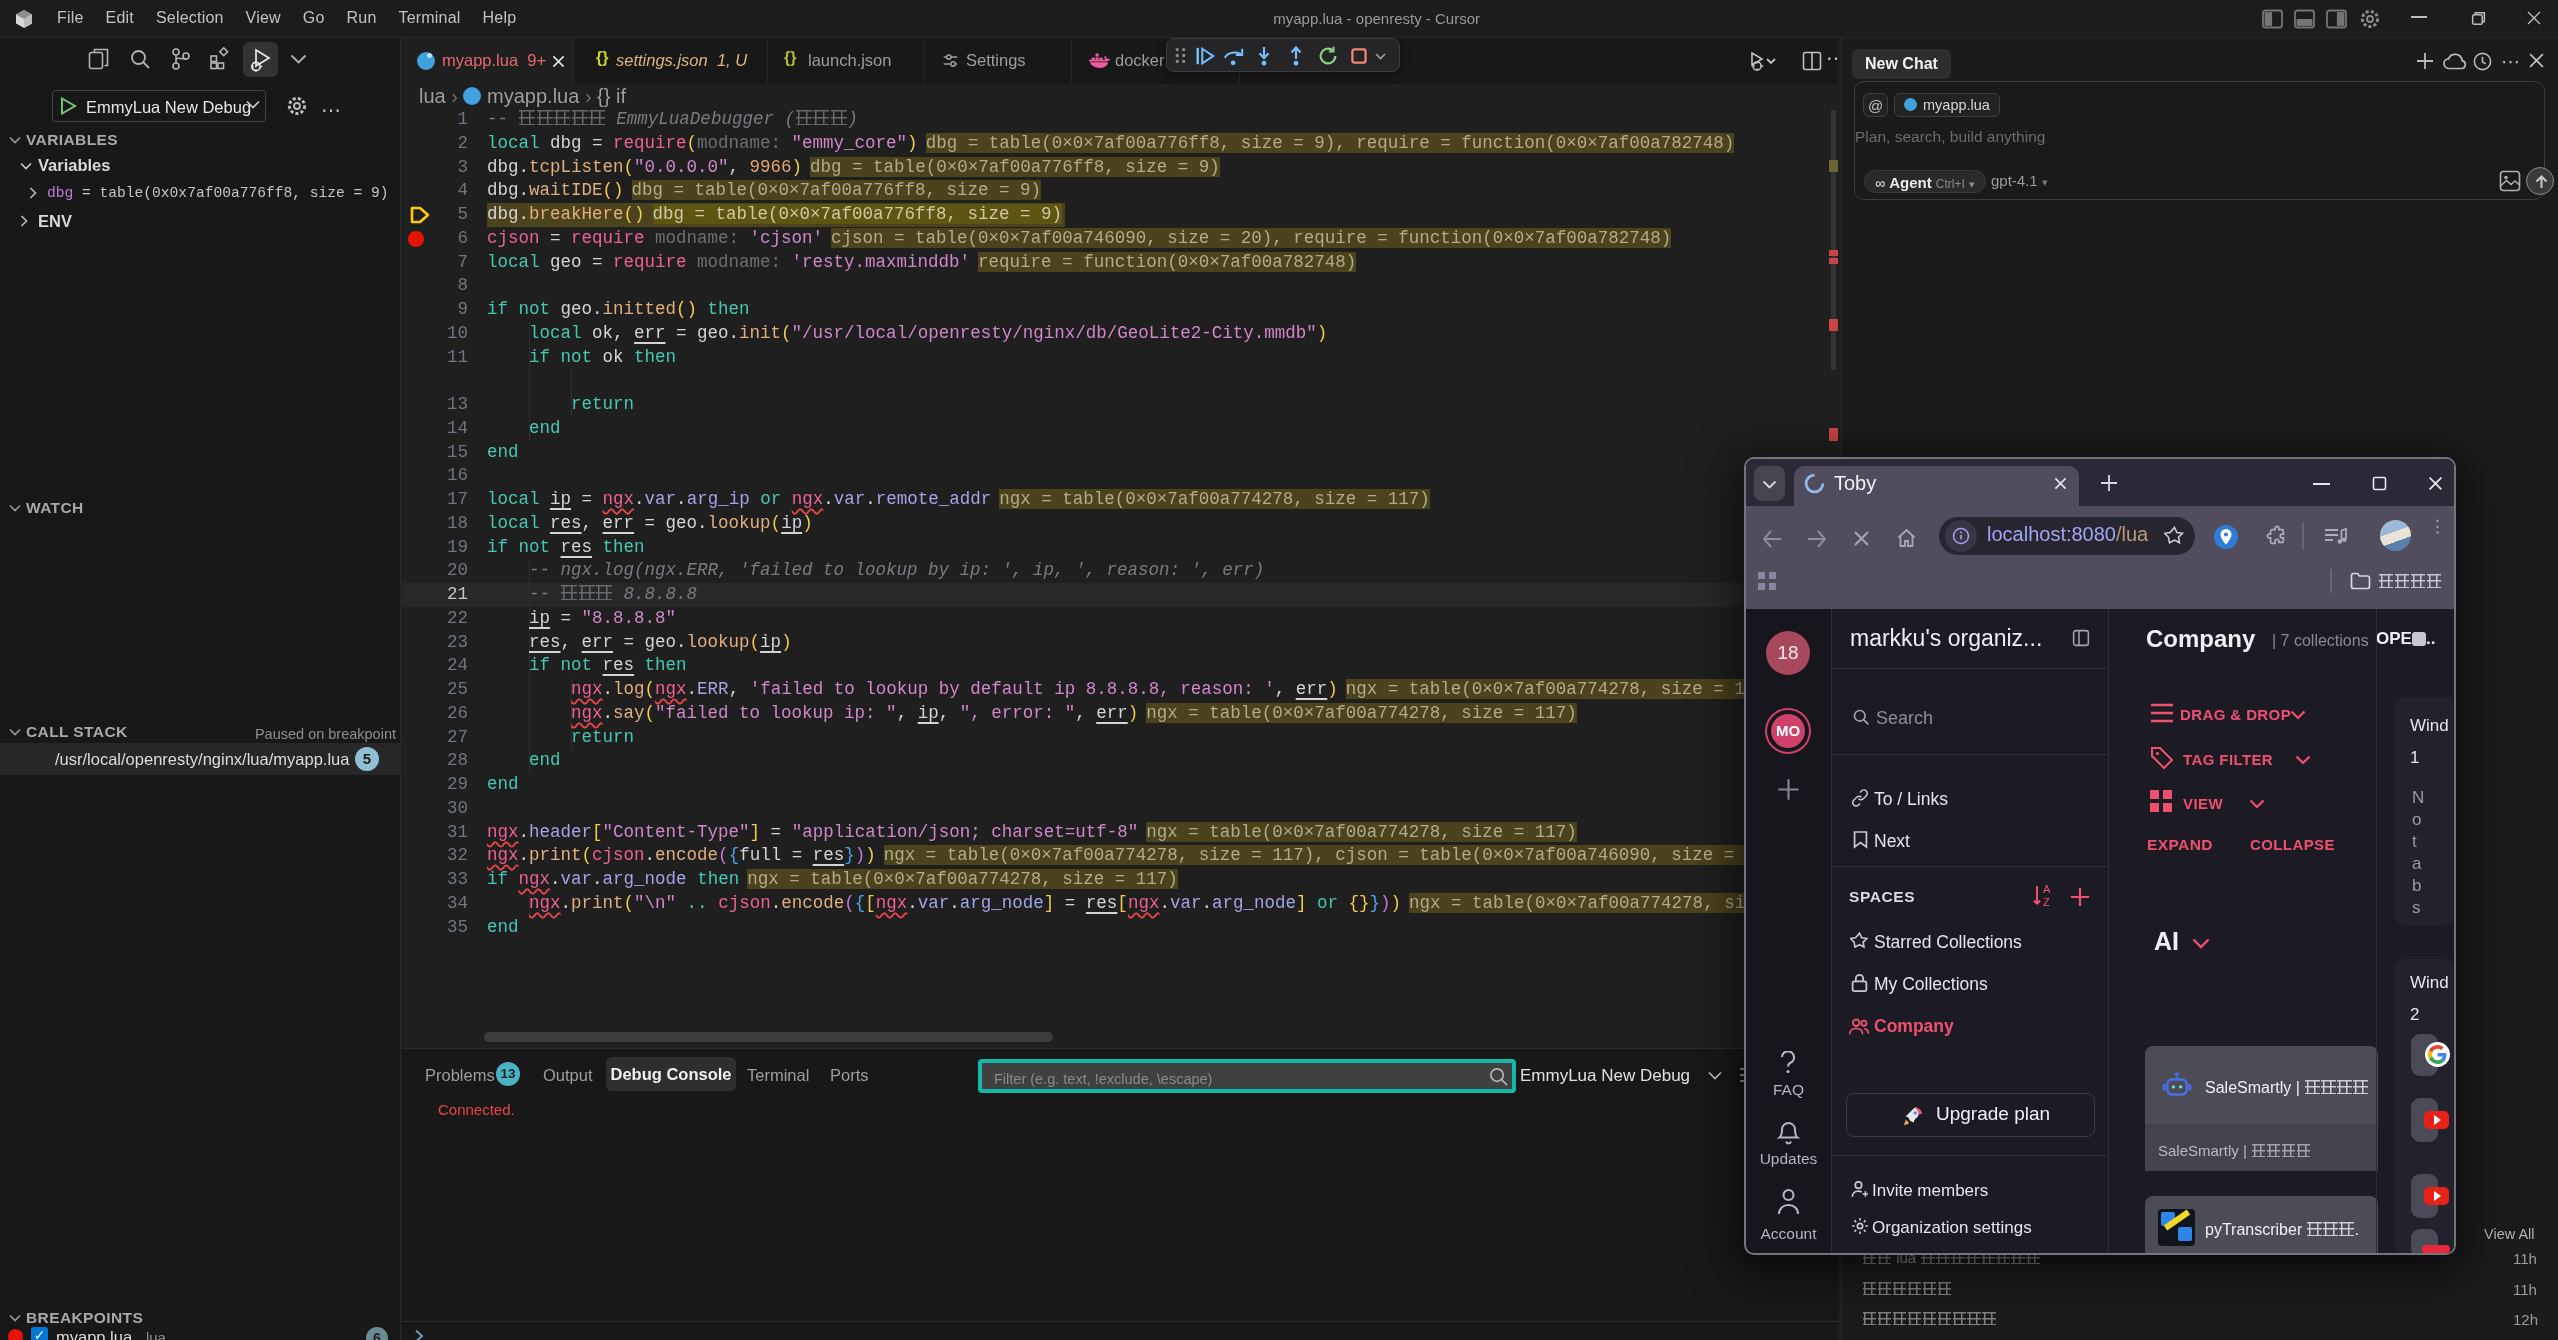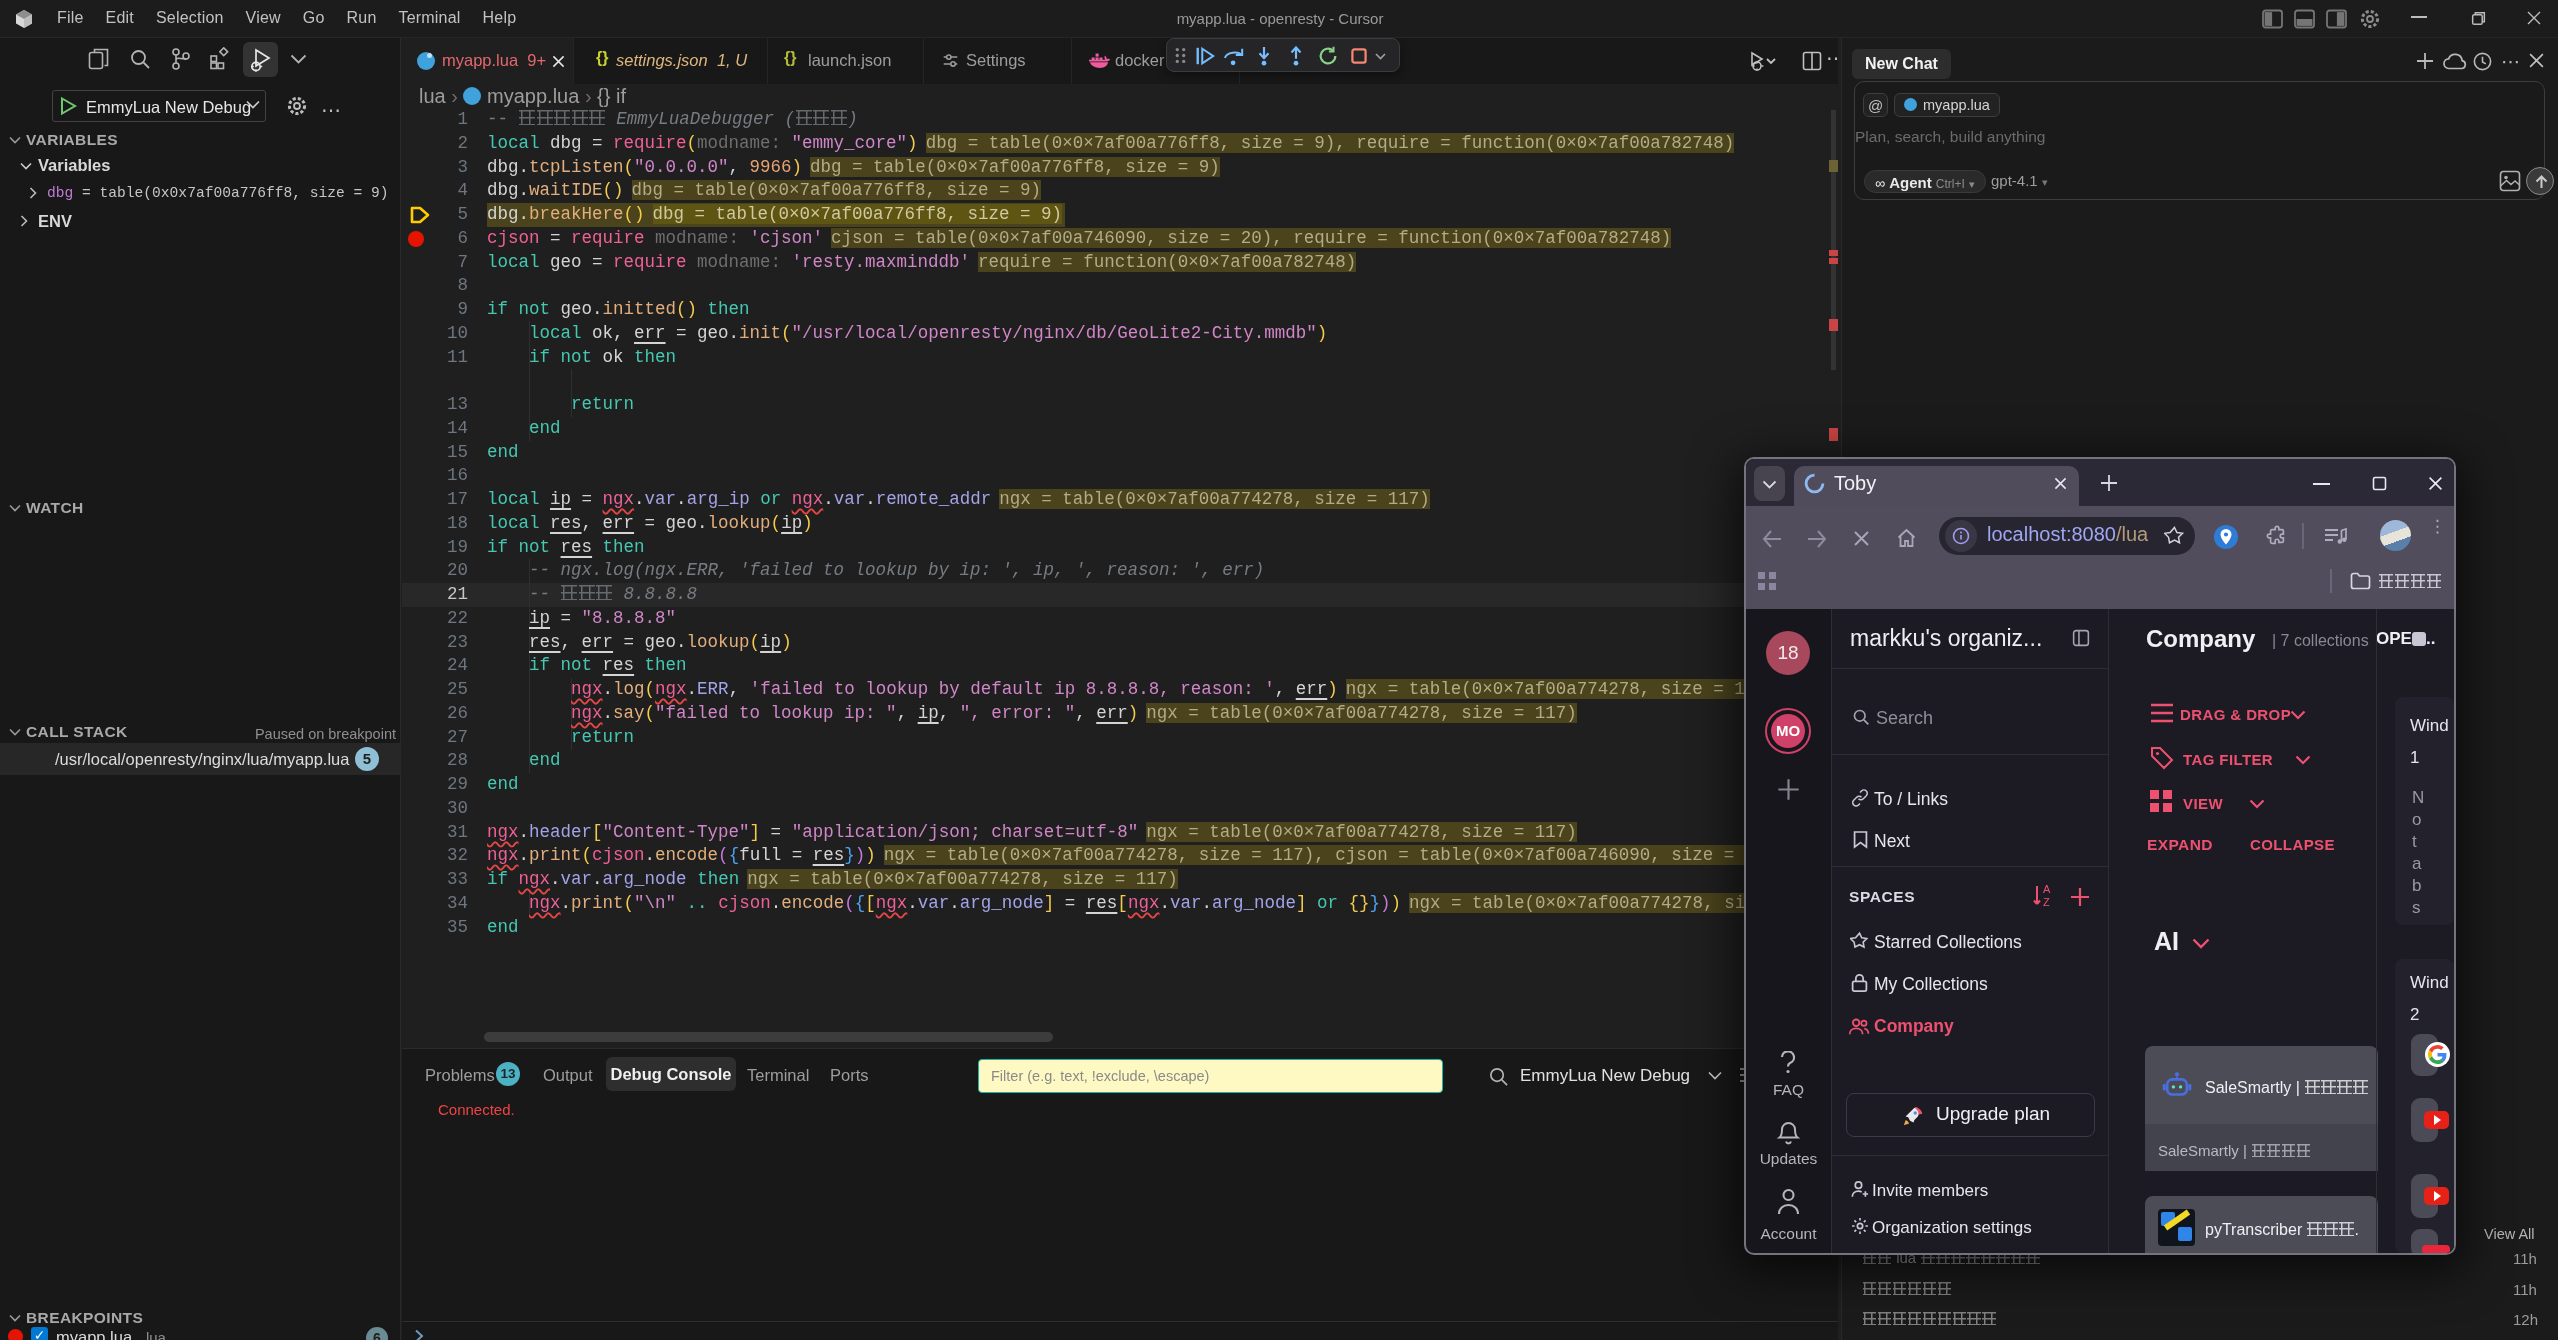--- a/index.html
+++ b/index.html
@@ -27,21 +27,21 @@
 
 <div class="ab" style="left:0;top:0;width:2558px;height:38px;background:#1c1c1c;border-bottom:1px solid #262626">
   <svg class="ab" style="left:14px;top:9px" width="20" height="20" viewBox="0 0 20 20">
         <path d="M10 1 18 5.5 18 14.5 10 19 2 14.5 2 5.5Z" fill="#d8d8d8"></path>
         <path d="M10 1 18 5.5 10 10 2 5.5Z" fill="#8e8e8e"></path>
         <path d="M10 10 18 5.5 18 14.5 10 19Z" fill="#bdbdbd"></path>
       </svg>
   <div class="ab" style="left:46px;top:9px;font-size:16px;color:#c2c2c2;letter-spacing:.2px">
     <span style="margin:13px 11px">File</span><span style="margin:0 11px">Edit</span><span style="margin:0 11px">Selection</span><span style="margin:0 11px">View</span><span style="margin:0 11px">Go</span><span style="margin:0 11px">Run</span><span style="margin:0 11px">Terminal</span><span style="margin:0 11px">Help</span>
   </div>
-  <div class="ab" style="left:1080px;top:10px;width:400px;text-align:center;font-size:15px;color:#9a9a9a;white-space:nowrap">myapp.lua - openresty - Cursor</div>
+  <div class="ab" style="left:1080px;top:10px;width:400px;text-align:right;font-size:15px;color:#9a9a9a;white-space:nowrap">myapp.lua - openresty - Cursor</div>
 
   <svg class="ab" style="left:2262px;top:9px" width="21" height="20" viewBox="0 0 21 20">
         <rect x="1" y="1.5" width="19" height="17" rx="2.5" fill="none" stroke="#757575" stroke-width="1.8"></rect>
         <rect x="2.6" y="3.1" width="7.5" height="13.8" fill="#757575"></rect>
       </svg>
   <svg class="ab" style="left:2294px;top:9px" width="21" height="20" viewBox="0 0 21 20">
         <rect x="1" y="1.5" width="19" height="17" rx="2.5" fill="none" stroke="#757575" stroke-width="1.8"></rect>
         <rect x="2.6" y="10" width="15.8" height="6.9" fill="#757575"></rect>
       </svg>
   <svg class="ab" style="left:2326px;top:9px" width="21" height="20" viewBox="0 0 21 20">
@@ -401,21 +401,21 @@
   <div class="ab" style="left:1427px;top:390px;width:9px;height:13px;background:#c94444"></div>
 </div>
 
 <div class="ab" id="panel" style="left:402px;top:1048px;width:1436px;height:292px;background:#181818;border-top:1px solid #2b2b2b">
   <div class="ab" style="left:23px;top:17px;font-size:16.5px;color:#9d9d9d">Problems</div>
   <div class="ab" style="left:94px;top:13px;width:24px;height:24px;border-radius:12px;background:#4db1c4;color:#15262a;font-size:13.5px;font-weight:bold;text-align:center;line-height:24px">13</div>
   <div class="ab" style="left:141px;top:17px;font-size:16.5px;color:#9d9d9d">Output</div>
   <div class="ab" style="left:204px;top:8px;width:130px;height:34px;background:#2e2e2e;border-radius:6px;text-align:center;font-size:16.5px;font-weight:bold;color:#f0f0f0;line-height:34px;white-space:nowrap">Debug Console</div>
   <div class="ab" style="left:345px;top:17px;font-size:16.5px;color:#9d9d9d">Terminal</div>
   <div class="ab" style="left:428px;top:17px;font-size:16.5px;color:#9d9d9d">Ports</div>
-  <div class="ab" style="left:576px;top:10px;width:465px;height:34px;background:#fef9c3;border-radius:4px;border:1px solid #14b8a6;color:#8a8a8a;font-size:14.5px;line-height:32px;padding-left:12px">Filter (e.g. text, !exclude, \escape)</div>
+  <div class="ab" style="left:576px;top:10px;width:538px;height:34px;background:#404040;border-radius:4px;border:4px solid #14b8a6;color:#8a8a8a;font-size:14.5px;line-height:32px;padding-left:12px">Filter (e.g. text, !exclude, \escape)</div>
   <svg class="ab" style="left:1086px;top:17px" width="21" height="21" viewBox="0 0 22 22" fill="none" stroke="#b3b3b3" stroke-width="1.8">
         <circle cx="9.5" cy="9.5" r="6.5"></circle>
         <path d="M14.5 14.5 20 20"></path>
       </svg>
   <div class="ab" style="left:1118px;top:17px;font-size:17px;color:#e0e0e0">EmmyLua New Debug</div>
   <svg class="ab" style="left:1306px;top:22px" width="14" height="9" viewBox="0 0 14 9" fill="none" stroke="#cccccc" stroke-width="1.6">
         <path d="M1 1.5 7 7.5 13 1.5"></path>
       </svg>
   <svg class="ab" style="left:1336px;top:16px" width="20" height="20" viewBox="0 0 20 20" stroke="#c0c0c0" stroke-width="1.7">
         <path d="M2 4h16M2 10h16M2 16h10"></path>

